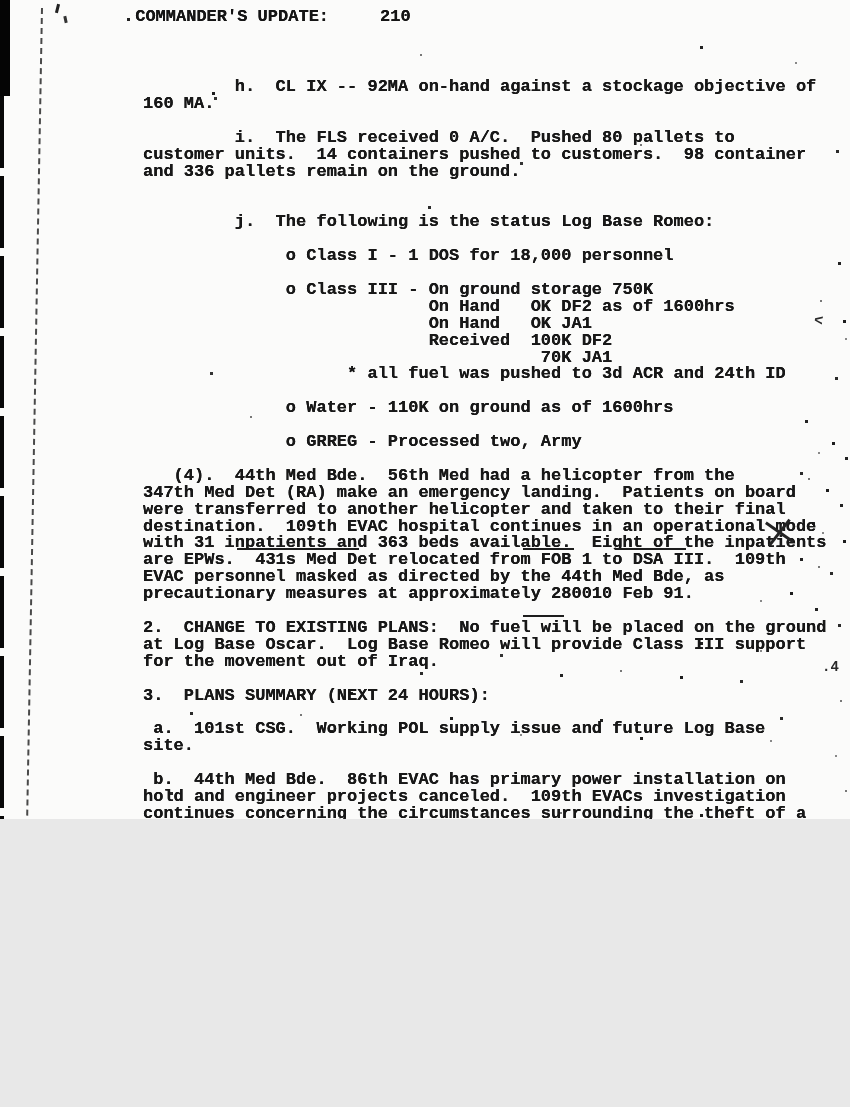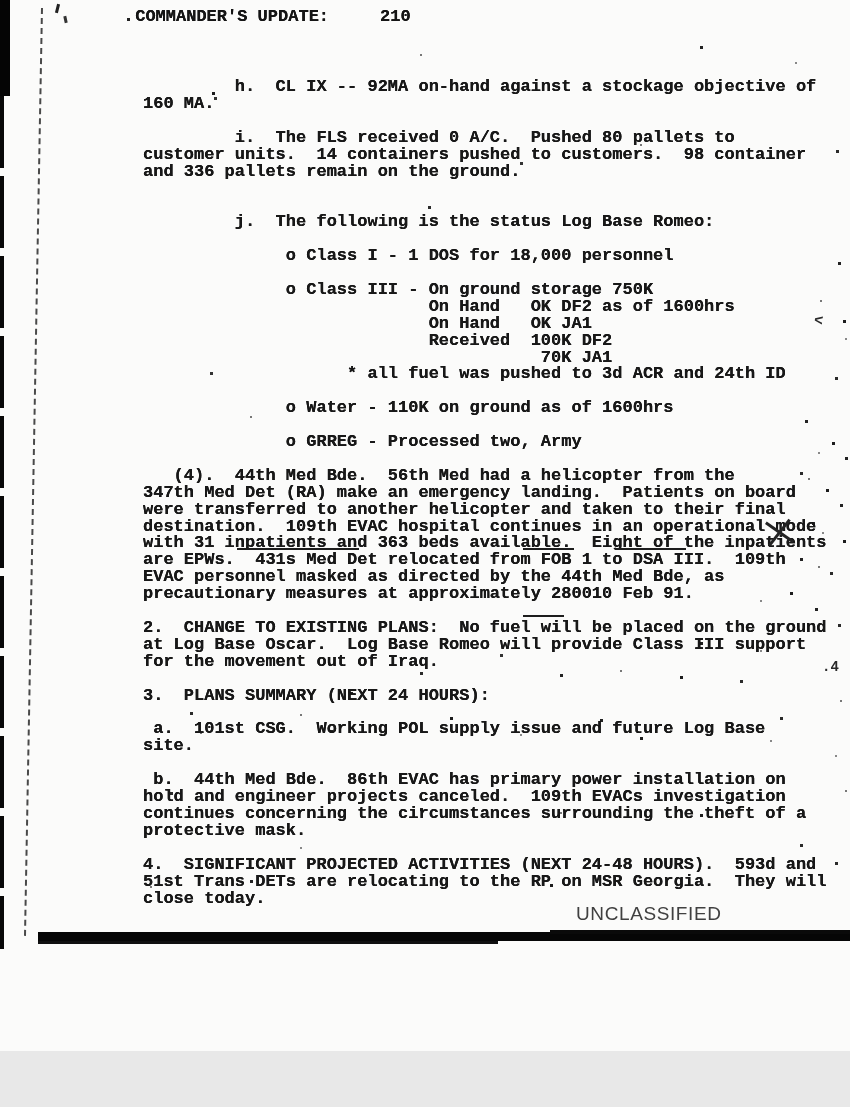--- a/index.html
+++ b/index.html
@@ -1,17 +1,17 @@
 <!DOCTYPE html>
 <html><head>
 <meta charset="utf-8">
 <style>
   html,body { margin:0; padding:0; background:#e8e8e8; }
   .page {
-    position:relative; width:850px; height:1051px;
+    position:relative; width:850px; height:819px;
     background:#fbfbfa; overflow:hidden;
     font-family:"Liberation Mono","DejaVu Sans Mono",monospace;
   }
   
   .doc-title {
     position:absolute; left:125px; top:8px;
     font:bold 17px/17px "Liberation Mono","DejaVu Sans Mono",monospace;
     color:#151515; white-space:pre; text-shadow:0 0 .5px #000;
   }
   .doc-body {

